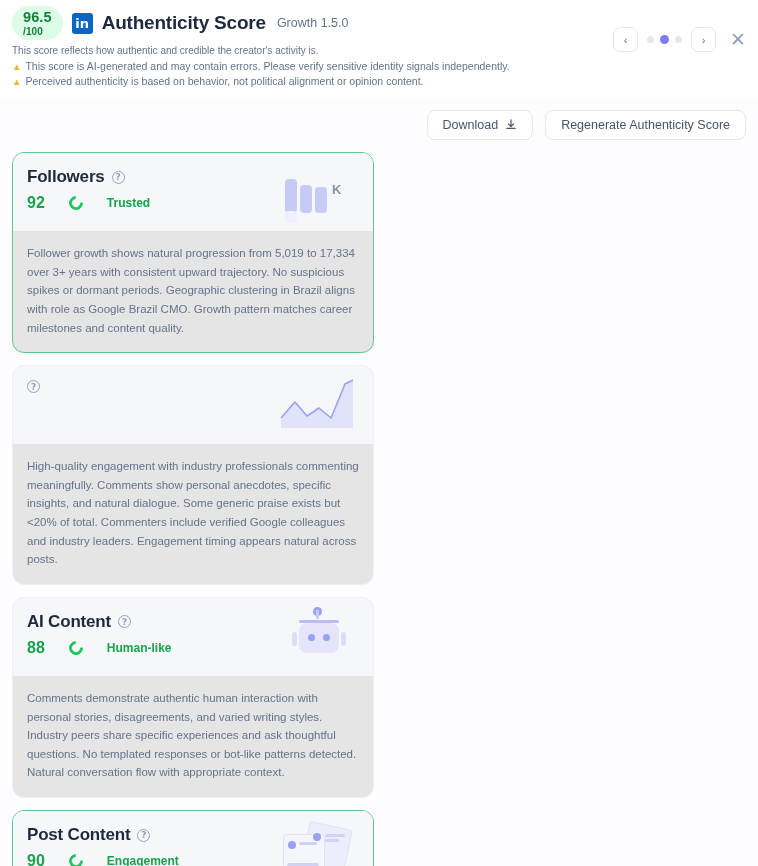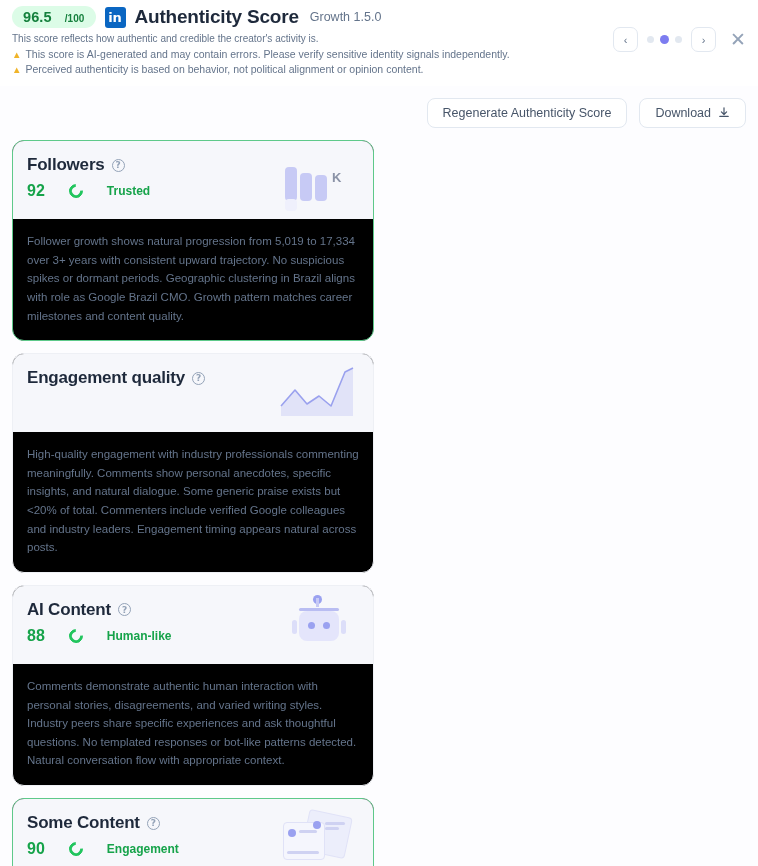--- a/index.html
+++ b/index.html
@@ -12,21 +12,21 @@
   }
   .page { position: relative; width: 758px; height: 866px; background: #fdfdff; }
 
   
   .header { position: relative; padding: 6px 12px 8px 12px; background: #ffffff; }
   .hdr-top { display: flex; align-items: center; gap: 9px; }
   .score-pill {
     background: #dcfce7; color: #15803d;
     border-radius: 999px; padding: 3px 11px;
     font-size: 14.5px; font-weight: 700; letter-spacing: .1px;
-    display: flex; align-items: baseline; gap: 13px;
+    display: flex; align-items: baseline; gap: 1px; flex-direction: column;
   }
   .score-pill .denom { font-size: 10px; font-weight: 700; }
   .li-icon {
     width: 21px; height: 21px; background: #0a66c2; border-radius: 3px;
     display: flex; align-items: center; justify-content: center;
     color: #fff; font-size: 13px; font-weight: 700; line-height: 1;
     font-family: "DejaVu Sans", sans-serif;
   }
   .hdr-title { font-size: 19px; font-weight: 700; color: #1e293b; letter-spacing: -.2px; }
   .hdr-version { font-size: 12.5px; color: #64748b; margin-left: 2px; }
@@ -52,21 +52,21 @@
   .actions { display: flex; justify-content: flex-end; gap: 12px; padding: 12px 12px 0 12px; }
   .btn {
     border: 1px solid #e2e8f0; background: #fff; border-radius: 8px;
     padding: 7px 15px; font-size: 12.5px; color: #475569;
     display: flex; align-items: center; gap: 7px;
   }
 
   
   .grid { display: flex; flex-wrap: wrap; gap: 12px; padding: 12px; align-content: flex-start; }
   .card {
-    width: 362px; background: #000000; border: 1px solid #eef0f5; border-radius: 12px;
+    width: 362px; background: #e5e5e5; border: 1px solid #eef0f5; border-radius: 12px;
     overflow: hidden; align-self: flex-start;
   }
   .card.hl { border: 1.4px solid #5ec98a; }
   .card-head { background: #f6f7fb; padding: 14px 14px 13px 14px; position: relative; min-height: 78px; }
   .card-title { font-size: 17px; font-weight: 700; color: #1e293b; display: flex; align-items: center; gap: 7px; letter-spacing: -.2px; }
   .q-ico {
     width: 13px; height: 13px; border-radius: 50%; border: 1.2px solid #94a3b8;
     color: #94a3b8; font-size: 9px; display: flex; align-items: center; justify-content: center;
     font-family: "DejaVu Sans", sans-serif;
   }
@@ -138,28 +138,28 @@
           <span class="dot active"></span>
           <span class="dot"></span>
         </div>
         <div class="nav-btn">›</div>
       </div>
       <div class="close-x">✕</div>
     </div>
   </div>
 
   <div class="actions">
-    <div class="btn">Regenerate Authenticity Score</div>
     <div class="btn">
       <span>Download</span>
       <svg width="12" height="12" viewBox="0 0 16 16">
         <path d="M8 1v8M4.5 6.5L8 10l3.5-3.5" fill="none" stroke="#475569" stroke-width="1.6" stroke-linecap="round" stroke-linejoin="round"></path>
         <path d="M2.5 12.5h11" stroke="#475569" stroke-width="1.8" stroke-linecap="round"></path>
       </svg>
     </div>
+    <div class="btn">Regenerate Authenticity Score</div>
   </div>
 
   <div class="grid">
 
     <div class="card hl">
       <div class="card-head">
         <div class="card-title">
           <span>Followers</span>
           <span class="q-ico">?</span>
         </div>
@@ -177,21 +177,20 @@
           </div>
           <i class="pale" style="display:block;position:absolute;left:6px;bottom:-2px;width:12px;height:12px;background:#eff0fc;border-radius:4px"></i>
         </div>
       </div>
       <div class="card-body">Follower growth shows natural progression from 5,019 to 17,334 over 3+ years with consistent upward trajectory. No suspicious spikes or dormant periods. Geographic clustering in Brazil aligns with role as Google Brazil CMO. Growth pattern matches career milestones and content quality.</div>
     </div>
 
     <div class="card">
       <div class="card-head">
         <div class="card-title">
-          <span>Engagement quality</span>
           <span class="q-ico">?</span>
         </div>
         <div class="illus">
           <svg class="spark" viewBox="0 0 78 52" preserveAspectRatio="none">
             <path d="M2 40 L16 24 L28 38 L40 30 L52 40 L66 6 L74 2 L74 50 L2 50 Z" fill="#e1e3f8"></path>
             <path d="M2 40 L16 24 L28 38 L40 30 L52 40 L66 6 L74 2" fill="none" stroke="#9aa1ee" stroke-width="1.6" stroke-linejoin="round"></path>
           </svg>
         </div>
       </div>
       <div class="card-body">High-quality engagement with industry professionals commenting meaningfully. Comments show personal anecdotes, specific insights, and natural dialogue. Some generic praise exists but &lt;20% of total. Commenters include verified Google colleagues and industry leaders. Engagement timing appears natural across posts.</div>
@@ -220,21 +219,21 @@
             <span class="eye r"></span>
           </div>
         </div>
       </div>
       <div class="card-body">Comments demonstrate authentic human interaction with personal stories, disagreements, and varied writing styles. Industry peers share specific experiences and ask thoughtful questions. No templated responses or bot-like patterns detected. Natural conversation flow with appropriate context.</div>
     </div>
 
     <div class="card hl">
       <div class="card-head">
         <div class="card-title">
-          <span>Some Content</span>
+          <span>Post Content</span>
           <span class="q-ico">?</span>
         </div>
         <div class="card-score">
           <span class="sc-num">90</span>
           <span class="sc-ring"></span>
           <span class="sc-lbl">Engagement</span>
         </div>
         <div class="illus">
           <div class="posts">
             <span class="pc p1"></span>

